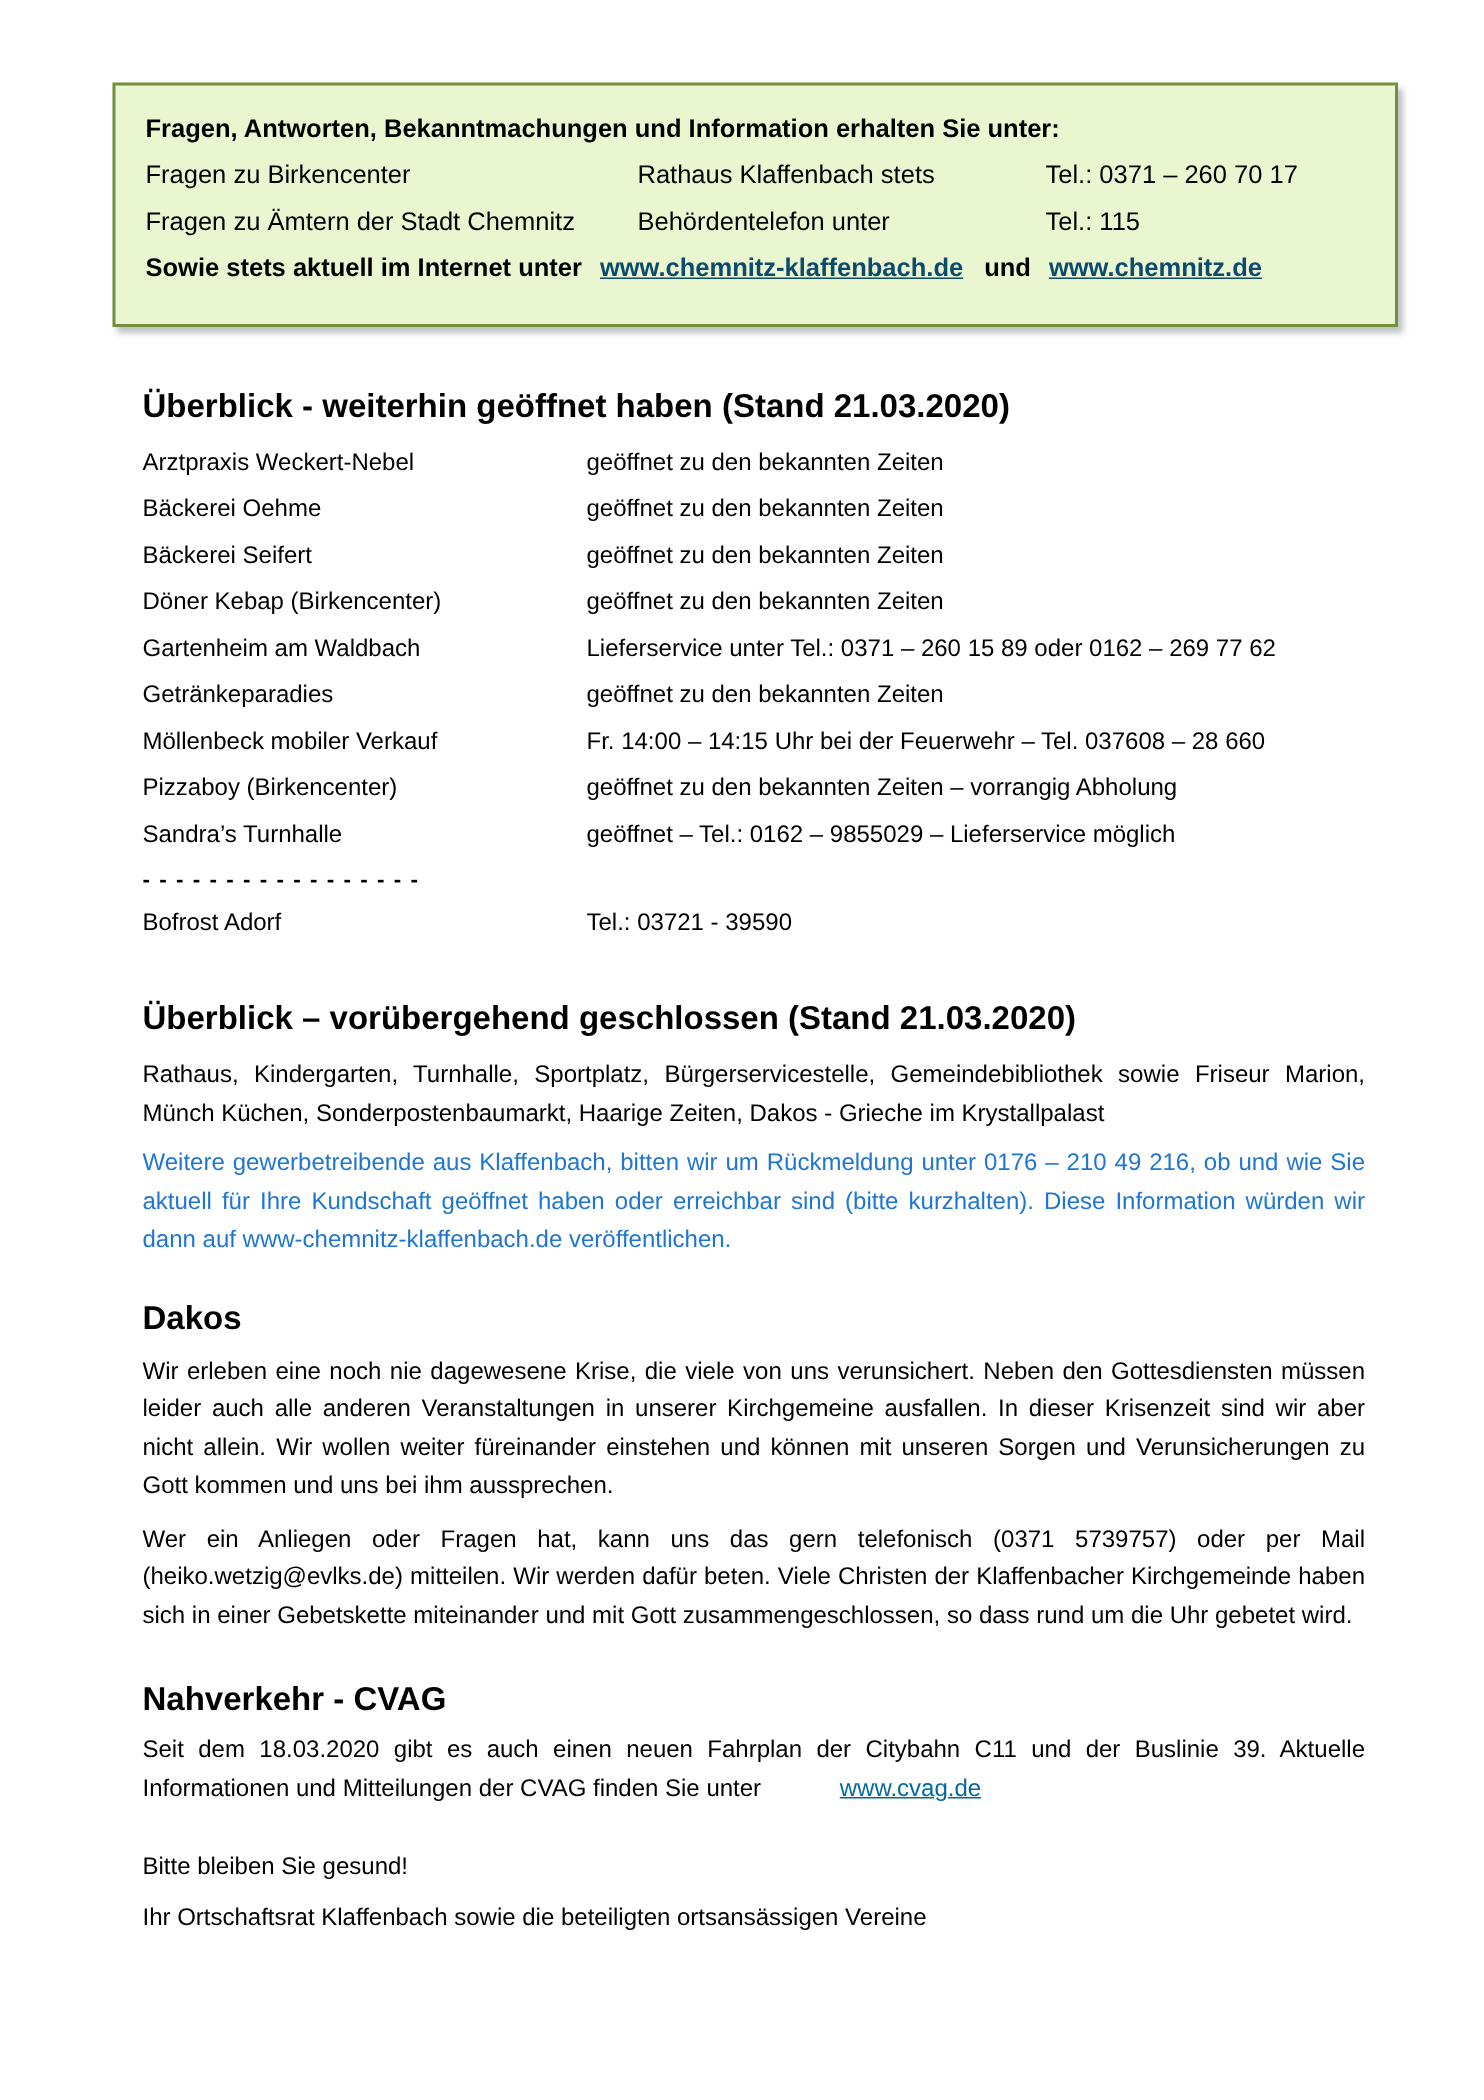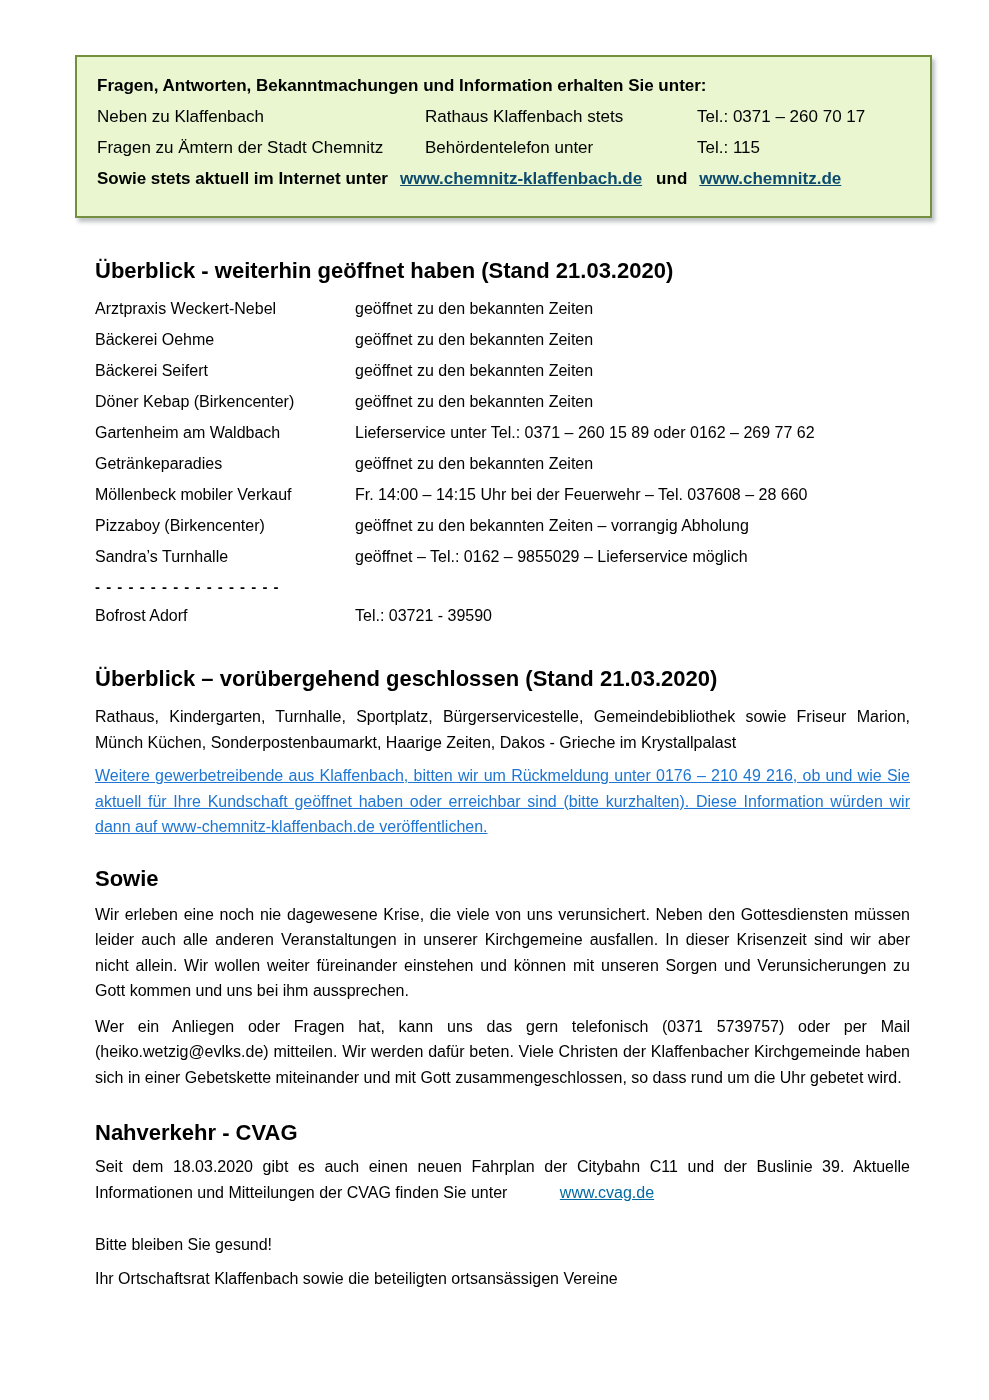--- a/index.html
+++ b/index.html
@@ -48,49 +48,50 @@
   .h-open   { margin: 40px 0 16px 0; }
   .h-closed { margin: 41px 0 12px 0; }
   .h-kirche { margin: 26px 0 10px 0; }
   .h-cvag   { margin: 30px 0 8px 0; }
 
   .entry {
     display: grid;
     grid-template-columns: 260px 1fr;
     font-size: 16px; line-height: 18px;
     margin-bottom: 13px;
+    gap: 36px;
   }
   .dashes {
     font-size: 15px; font-weight: bold; letter-spacing: 1px;
     margin: 7px 0 12px 0; line-height: 16px;
   }
 
   p.body {
     font-size: 16px; line-height: 25.5px;
     text-align: justify;
     margin: 0 0 8px 0;
   }
-  p.notice { color: #1e76d2; margin-bottom: 0; text-decoration: underline; }
+  p.notice { color: #1e76d2; margin-bottom: 0; }
   p.spaced { margin-bottom: 10px; }
 
   .link-plain { color: #0369a1; text-decoration: underline; cursor: pointer; margin-left: 48px; }
 
   .footer-line { font-size: 16px; line-height: 20px; margin: 0; }
   .footer-1 { margin: 30px 0 12px 0; }
   .footer-2 { margin: 14px 0 0 0; }
 </style>
 </head>
 <body>
 
 <div class="page">
 
   <div class="info-box">
     <p class="box-title">Fragen, Antworten, Bekanntmachungen und Information erhalten Sie unter:</p>
     <div class="box-grid">
-      <span>Neben zu Klaffenbach</span>
+      <span>Fragen zu Birkencenter</span>
       <span>Rathaus Klaffenbach stets</span>
       <span>Tel.: 0371 – 260 70 17</span>
     </div>
     <div class="box-grid">
       <span>Fragen zu Ämtern der Stadt Chemnitz</span>
       <span>Behördentelefon unter</span>
       <span>Tel.: 115</span>
     </div>
     <p class="internet-line">
       <span class="bold">Sowie stets aktuell im Internet unter</span>
@@ -145,21 +146,21 @@
 
     <div class="entry">
       <span>Bofrost Adorf</span>
       <span>Tel.: 03721 - 39590</span>
     </div>
 
     <h1 class="h-closed">Überblick – vorübergehend geschlossen (Stand 21.03.2020)</h1>
     <p class="body">Rathaus, Kindergarten, Turnhalle, Sportplatz, Bürgerservicestelle, Gemeindebibliothek sowie Friseur Marion, Münch Küchen, Sonderpostenbaumarkt, Haarige Zeiten, Dakos - Grieche im Krystallpalast</p>
     <p class="body notice">Weitere gewerbetreibende aus Klaffenbach, bitten wir um Rückmeldung unter 0176 – 210 49 216, ob und wie Sie aktuell für Ihre Kundschaft geöffnet haben oder erreichbar sind (bitte kurzhalten). Diese Information würden wir dann auf www-chemnitz-klaffenbach.de veröffentlichen.</p>
 
-    <h1 class="h-kirche">Sowie</h1>
+    <h1 class="h-kirche">Dakos</h1>
     <p class="body spaced">Wir erleben eine noch nie dagewesene Krise, die viele von uns verunsichert. Neben den Gottesdiensten müssen leider auch alle anderen Veranstaltungen in unserer Kirchgemeine ausfallen. In dieser Krisenzeit sind wir aber nicht allein. Wir wollen weiter füreinander einstehen und können mit unseren Sorgen und Verunsicherungen zu Gott kommen und uns bei ihm aussprechen.</p>
     <p class="body">Wer ein Anliegen oder Fragen hat, kann uns das gern telefonisch (0371 5739757) oder per Mail (heiko.wetzig@evlks.de) mitteilen. Wir werden dafür beten. Viele Christen der Klaffenbacher Kirchgemeinde haben sich in einer Gebetskette miteinander und mit Gott zusammengeschlossen, so dass rund um die Uhr gebetet wird.</p>
 
     <h1 class="h-cvag">Nahverkehr - CVAG</h1>
     <p class="body"><span>Seit dem 18.03.2020 gibt es auch einen neuen Fahrplan der Citybahn C11 und der Buslinie 39. Aktuelle Informationen und Mitteilungen der CVAG finden Sie unter</span> <a class="link-plain">www.cvag.de</a></p>
 
     <p class="footer-line footer-1">Bitte bleiben Sie gesund!</p>
     <p class="footer-line footer-2">Ihr Ortschaftsrat Klaffenbach sowie die beteiligten ortsansässigen Vereine</p>
 
   </div>

